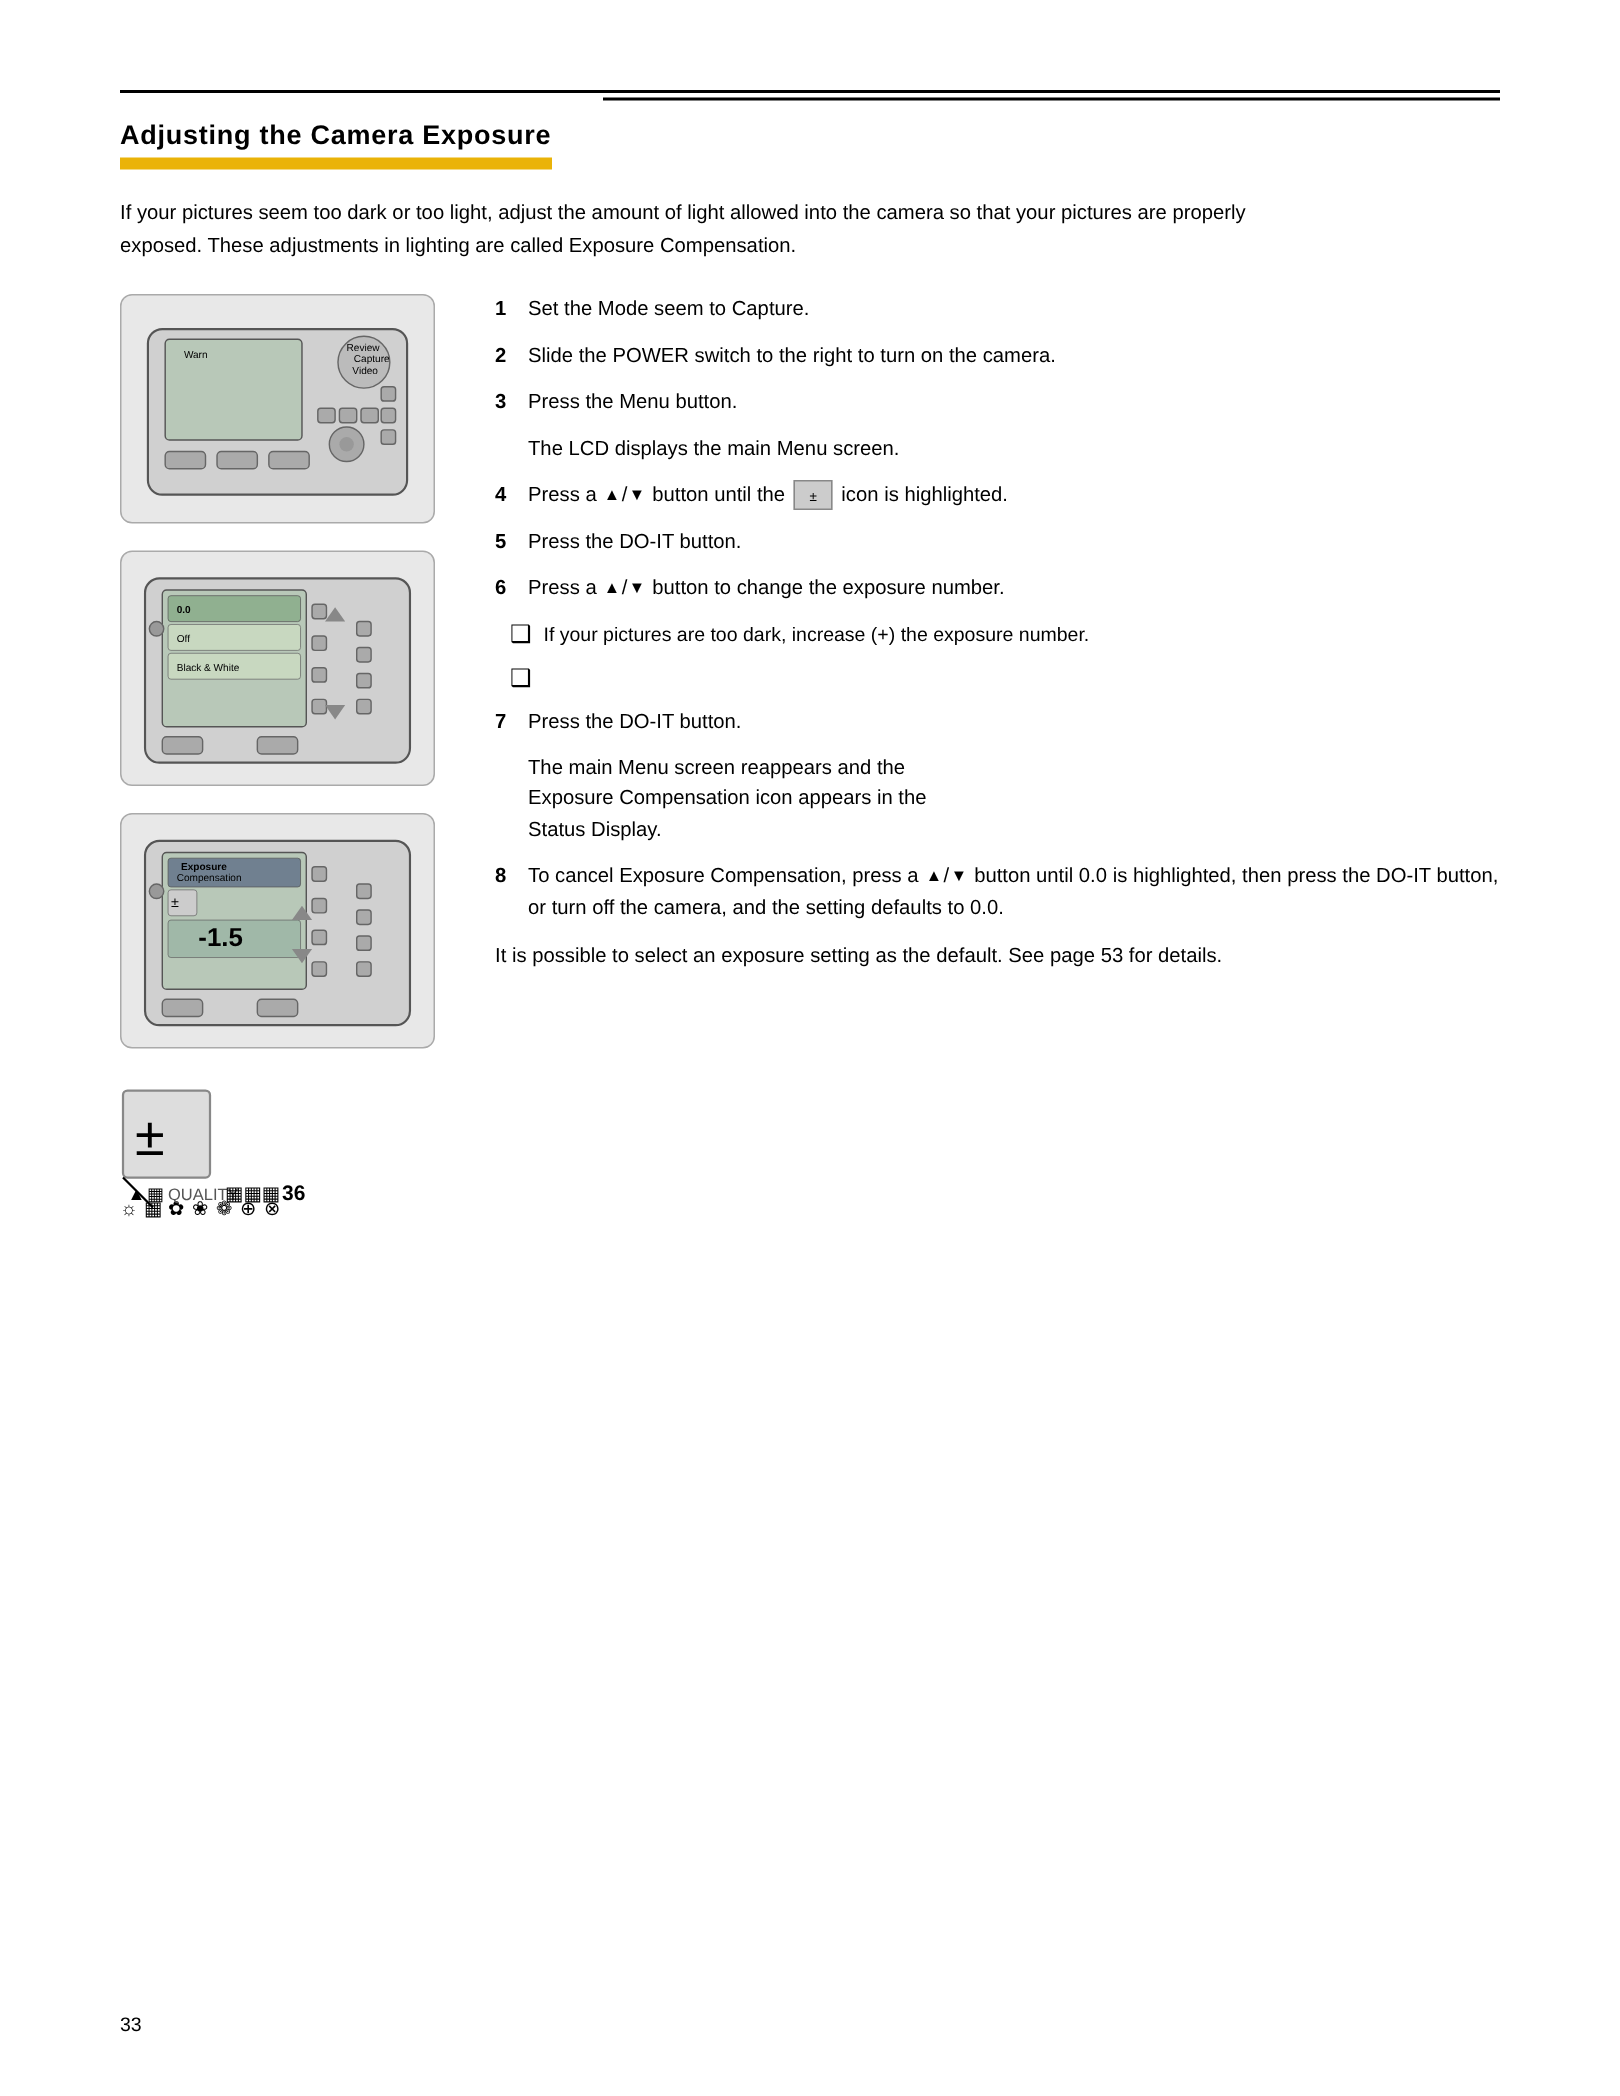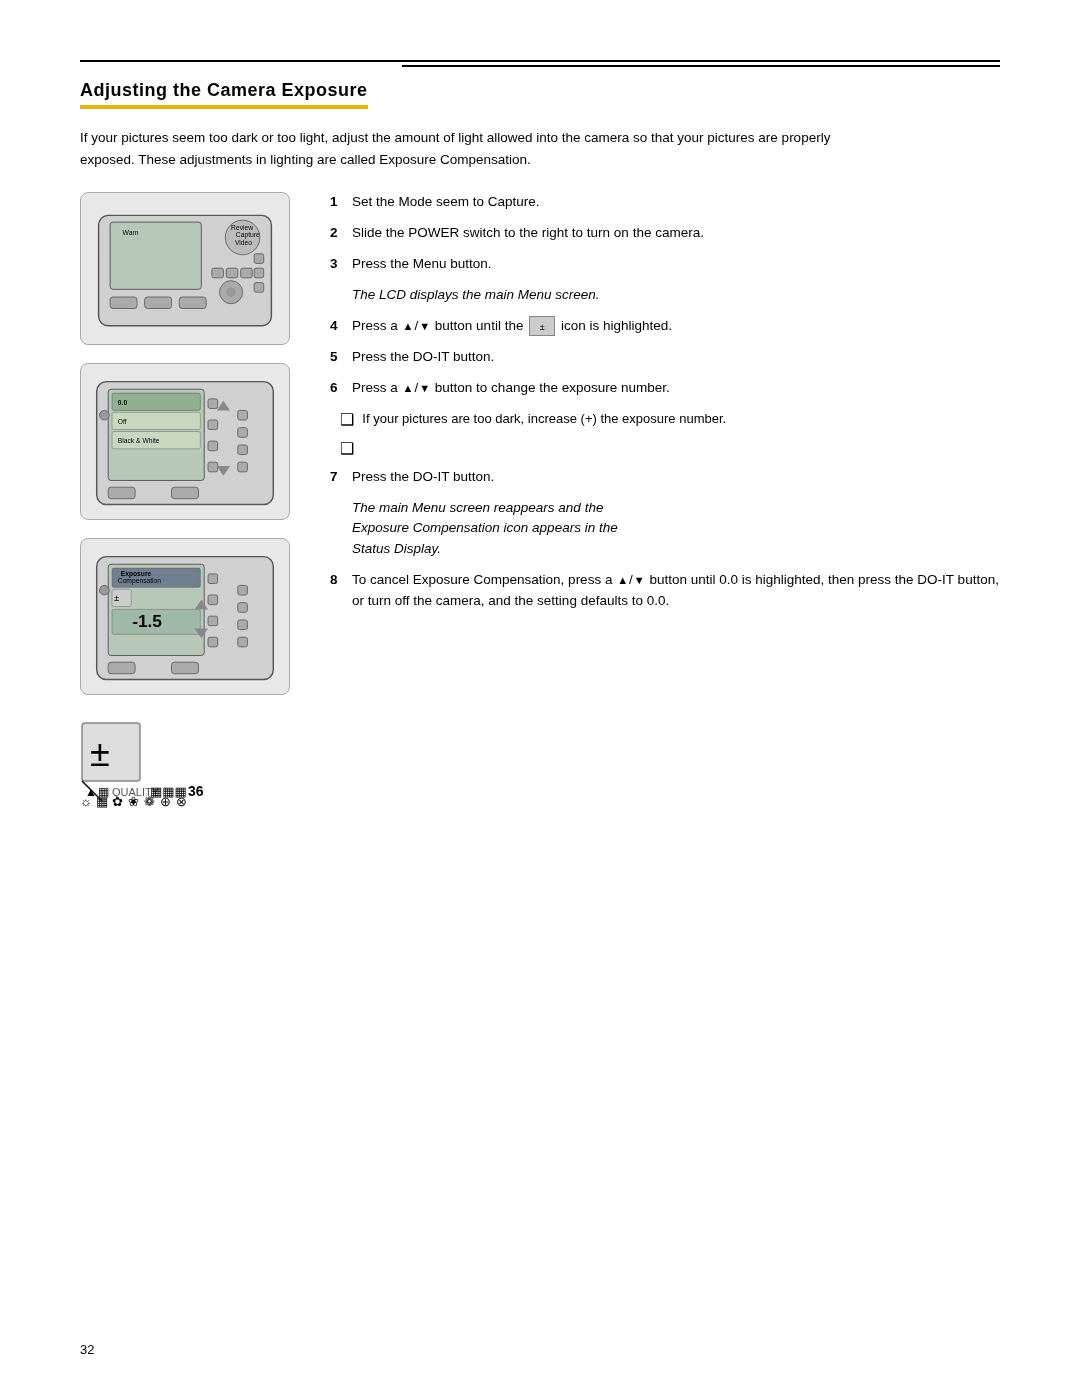--- a/index.html
+++ b/index.html
@@ -28,21 +28,21 @@
       height: 2px;
       background: #000;
       margin-bottom: 3px;
     }
     .top-line-long { width: 100%; }
     .top-line-short { width: 65%; }
 
     .section-title {
       font-size: 18px;
       font-weight: bold;
-      border-bottom: 4px solid #eab308;
+      border-bottom: 8px solid #eab308;
       padding-bottom: 4px;
       margin-bottom: 18px;
       display: inline-block;
       letter-spacing: 0.5px;
     }
 
     .intro-text {
       font-size: 13.5px;
       line-height: 1.6;
       margin-bottom: 22px;
@@ -94,21 +94,20 @@
     }
     .step-num {
       font-weight: bold;
       min-width: 22px;
       font-size: 13.5px;
     }
     .step-content {
       flex: 1;
     }
     .italic-note {
-      font-style: italic;
       margin-bottom: 10px;
       font-size: 13.5px;
       line-height: 1.55;
     }
     .bullet-item {
       display: flex;
       gap: 8px;
       margin-bottom: 6px;
       font-size: 13px;
       line-height: 1.5;
@@ -398,20 +397,21 @@
 
       <div class="step">
         <span class="step-num">8</span>
         <div class="step-content">
           To cancel Exposure Compensation, press a
           <span class="arrow-btn">▲</span>/<span class="arrow-btn">▼</span>
           button until 0.0 is highlighted, then press the DO-IT button, or turn off the camera, and the setting defaults to 0.0.
         </div>
       </div>
 
+      <p class="body-para" style="margin-top:10px;">It is possible to select an exposure setting as the default. See page 53 for details.</p>
 
     </div>
   </div>
 
   
-  <div class="page-num">32</div>
+  <div class="page-num">33</div>
 
 </div>
 
 </body></html>

